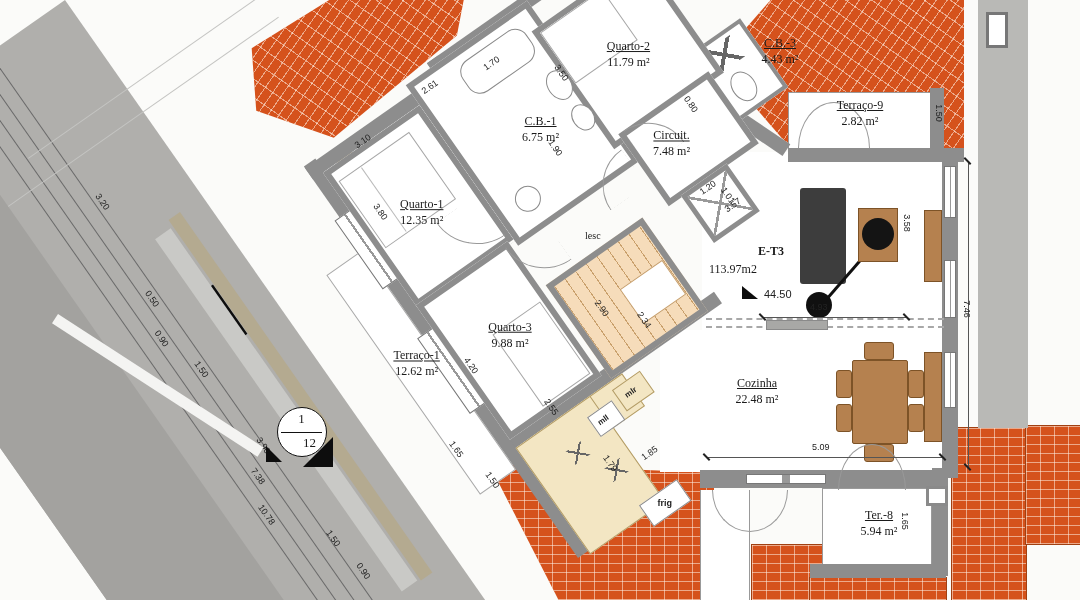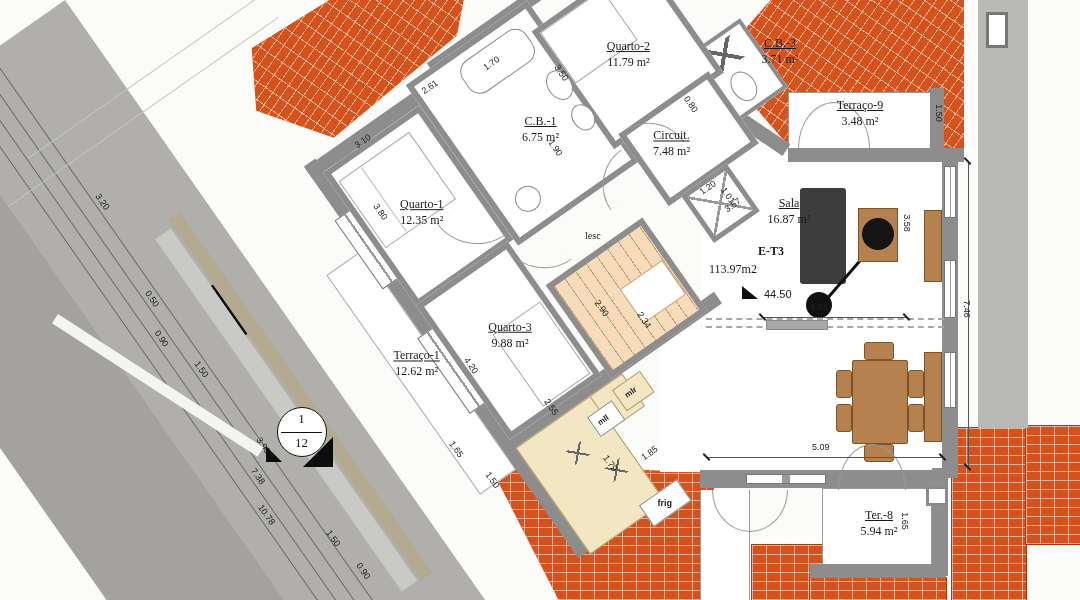--- a/index.html
+++ b/index.html
@@ -234,65 +234,65 @@
     <div class="dim v" style="left:60px;top:338px">4.20</div>
     <div class="dim v" style="left:102px;top:418px">2.55</div>
     <div class="dim v" style="left:0px;top:398px">1.65</div>
     <div class="dim v" style="left:12px;top:444px">1.50</div>
     <div class="dim" style="left:156px;top:512px">1.85</div>
     <div class="dim v" style="left:118px;top:498px">1.79</div>
   </div>
 
   <div class="lbl" style="left:740px;top:36px;width:80px">
     <div class="rn">C.B.-3</div>
-    <div>3.71 m²</div>
+    <div>4.43 m²</div>
   </div>
   <div class="lbl" style="left:810px;top:98px;width:100px">
     <div class="rn">Terraço-9</div>
-    <div>3.48 m²</div>
+    <div>2.82 m²</div>
   </div>
   <div class="dim v" style="left:930px;top:108px">1.50</div>
 
-  <div class="lbl" style="left:744px;top:196px;width:90px">
-    <div class="rn">Sala</div>
-    <div>16.87 m²</div>
-  </div>
   <div class="lbl" style="left:736px;top:244px;width:70px;font-weight:bold">
     <div>E-T3</div>
   </div>
   <div class="lbl" style="left:688px;top:262px;width:90px">
     <div>113.97m2</div>
   </div>
   <div class="blk" style="left:742px;top:286px;width:16px;height:13px;clip-path:polygon(0 0,100% 100%,0 100%)"></div>
   <div class="dim" style="left:764px;top:288px;font-size:11px">44.50</div>
   <div class="dim" style="left:724px;top:200px;transform:rotate(-35deg)">3.57</div>
   <div class="dim v" style="left:898px;top:218px">3.58</div>
 
   <div class="dline" style="left:762px;top:317px;width:146px"></div>
   <div class="tick" style="left:758px;top:316px"></div>
   <div class="tick" style="left:902px;top:316px"></div>
   <div class="dim" style="left:810px;top:302px">4.93</div>
 
+  <div class="lbl" style="left:712px;top:376px;width:90px">
+    <div class="rn">Cozinha</div>
+    <div>22.48 m²</div>
+  </div>
   <div class="dline" style="left:706px;top:457px;width:238px"></div>
   <div class="tick" style="left:702px;top:456px"></div>
   <div class="tick" style="left:938px;top:456px"></div>
   <div class="dim" style="left:812px;top:442px">5.09</div>
 
   <div class="dlinev" style="left:968px;top:162px;height:306px"></div>
   <div class="tick" style="left:963px;top:160px"></div>
   <div class="tick" style="left:963px;top:466px"></div>
   <div class="dim v" style="left:958px;top:304px">7.46</div>
 
   <div class="lbl" style="left:846px;top:508px;width:66px">
     <div class="rn">Ter.-8</div>
     <div>5.94 m²</div>
   </div>
   <div class="dim v" style="left:896px;top:516px">1.65</div>
 
   <div class="abs" style="left:277px;top:407px;width:50px;height:50px;background:#fff;border:1.5px solid #111;border-radius:50%;z-index:5">
     <div class="abs" style="left:3px;top:24px;width:41px;height:1px;background:#111"></div>
     <div class="lbl" style="left:0;top:3px;width:47px;font-size:13px">1</div>
-    <div class="lbl" style="left:0;top:27px;width:47px;font-size:13px">12</div>
+    <div class="lbl" style="left:8px;top:27px;width:47px;font-size:13px">12</div>
   </div>
   <div class="blk" style="left:303px;top:437px;width:30px;height:30px;clip-path:polygon(0 100%,100% 0,100% 100%);z-index:4"></div>
   <div class="blk" style="left:266px;top:446px;width:16px;height:16px;clip-path:polygon(0 0,0 100%,100% 100%);z-index:4"></div>
 
 </div>
 
 </body></html>

